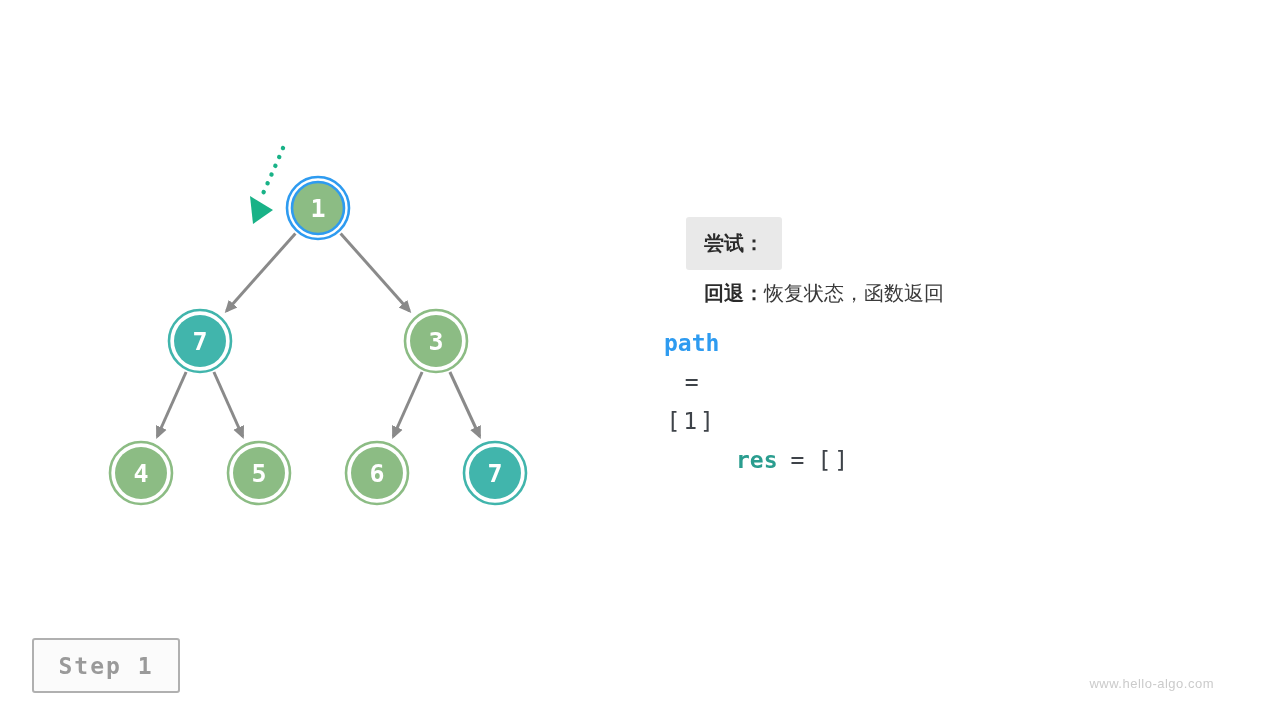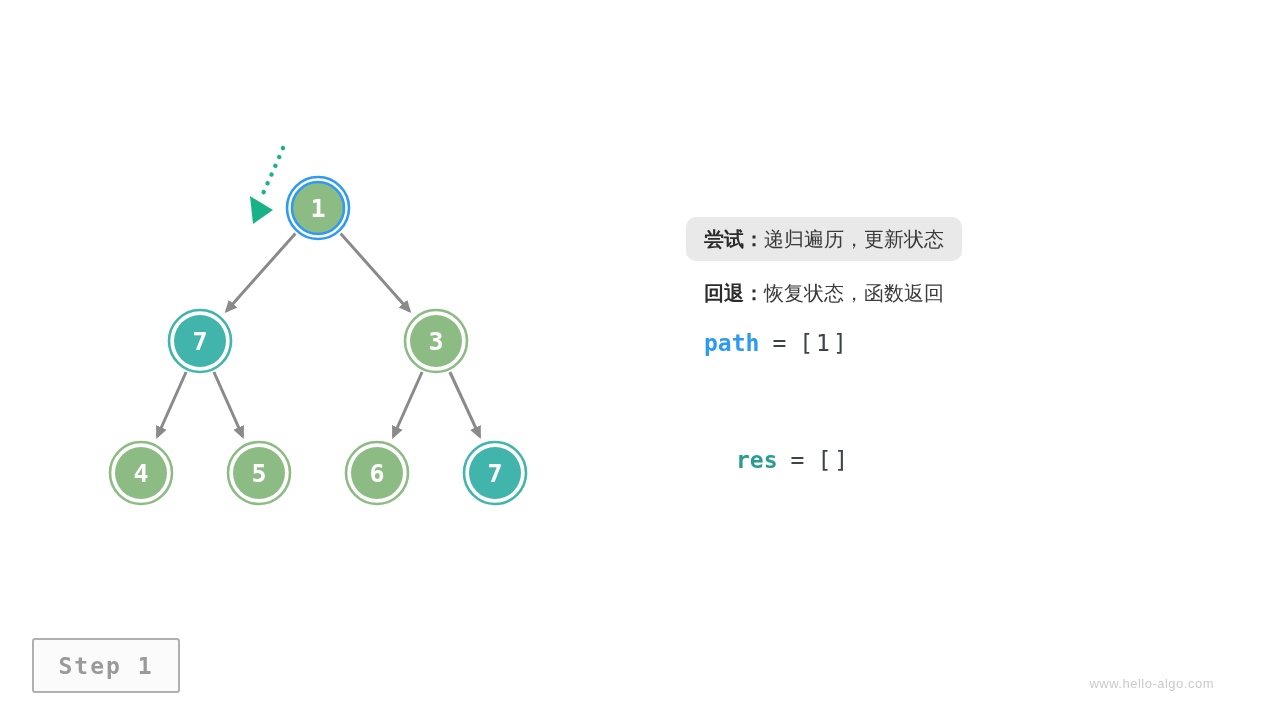--- a/index.html
+++ b/index.html
@@ -23,29 +23,29 @@
     font-weight:bold;font-size:25px;fill:#ffffff;text-anchor:middle;
   }
   .pointer-dots{stroke:#19b287;stroke-width:4.4;fill:none;
     stroke-linecap:round;stroke-dasharray:0.1 9.5;}
   .pointer-head{fill:#19b287;}
 
   
   .cjk-line{font-size:20px;color:#3a3a3a;white-space:nowrap;display:flex;align-items:center;}
   .cjk-strong{font-weight:bold;color:#2b2b2b;}
   #try-box{
-    left:686px;top:217px;height:44px;padding:0 18px;border-radius:10px;
+    left:686px;top:217px;height:53px;padding:0 18px;border-radius:3px;
     background:#e9e9e9;display:flex;align-items:center;
   }
   #backtrack-line{left:704px;top:280px;}
   .code-line{
     font-family:"DejaVu Sans Mono","Liberation Mono",monospace;
     font-size:23px;display:flex;align-items:center;gap:13px;white-space:nowrap;
   }
-  #path-line{left:704px;top:330px;}
+  #path-line{left:664px;top:330px;flex-direction:column;}
   #res-line{left:704px;top:447px;}
   .var-name{font-weight:bold;}
   .var-path{color:#2e9bf0;}
   .var-res{color:#2a9d8f;margin-left:32px;}
   .var-eq,.var-value{color:#3e4349;}
   .var-value{letter-spacing:3px;}
 
   
   #step-box{
     left:32px;top:638px;width:148px;height:55px;box-sizing:border-box;
@@ -126,21 +126,20 @@
 
   <g>
     <circle class="ring-teal" cx="495" cy="473" r="31"></circle>
     <circle class="fill-teal" cx="495" cy="473" r="26"></circle>
     <text class="node-label" x="495" y="482">7</text>
   </g>
 </svg>
 
 <div id="try-box" class="abs cjk-line">
   <span class="cjk-strong">尝试：</span>
-  <span>递归遍历，更新状态</span>
 </div>
 
 <div id="backtrack-line" class="abs cjk-line">
   <span class="cjk-strong">回退：</span>
   <span>恢复状态，函数返回</span>
 </div>
 
 <div id="path-line" class="abs code-line">
   <span class="var-name var-path">path</span>
   <span class="var-eq">=</span>

